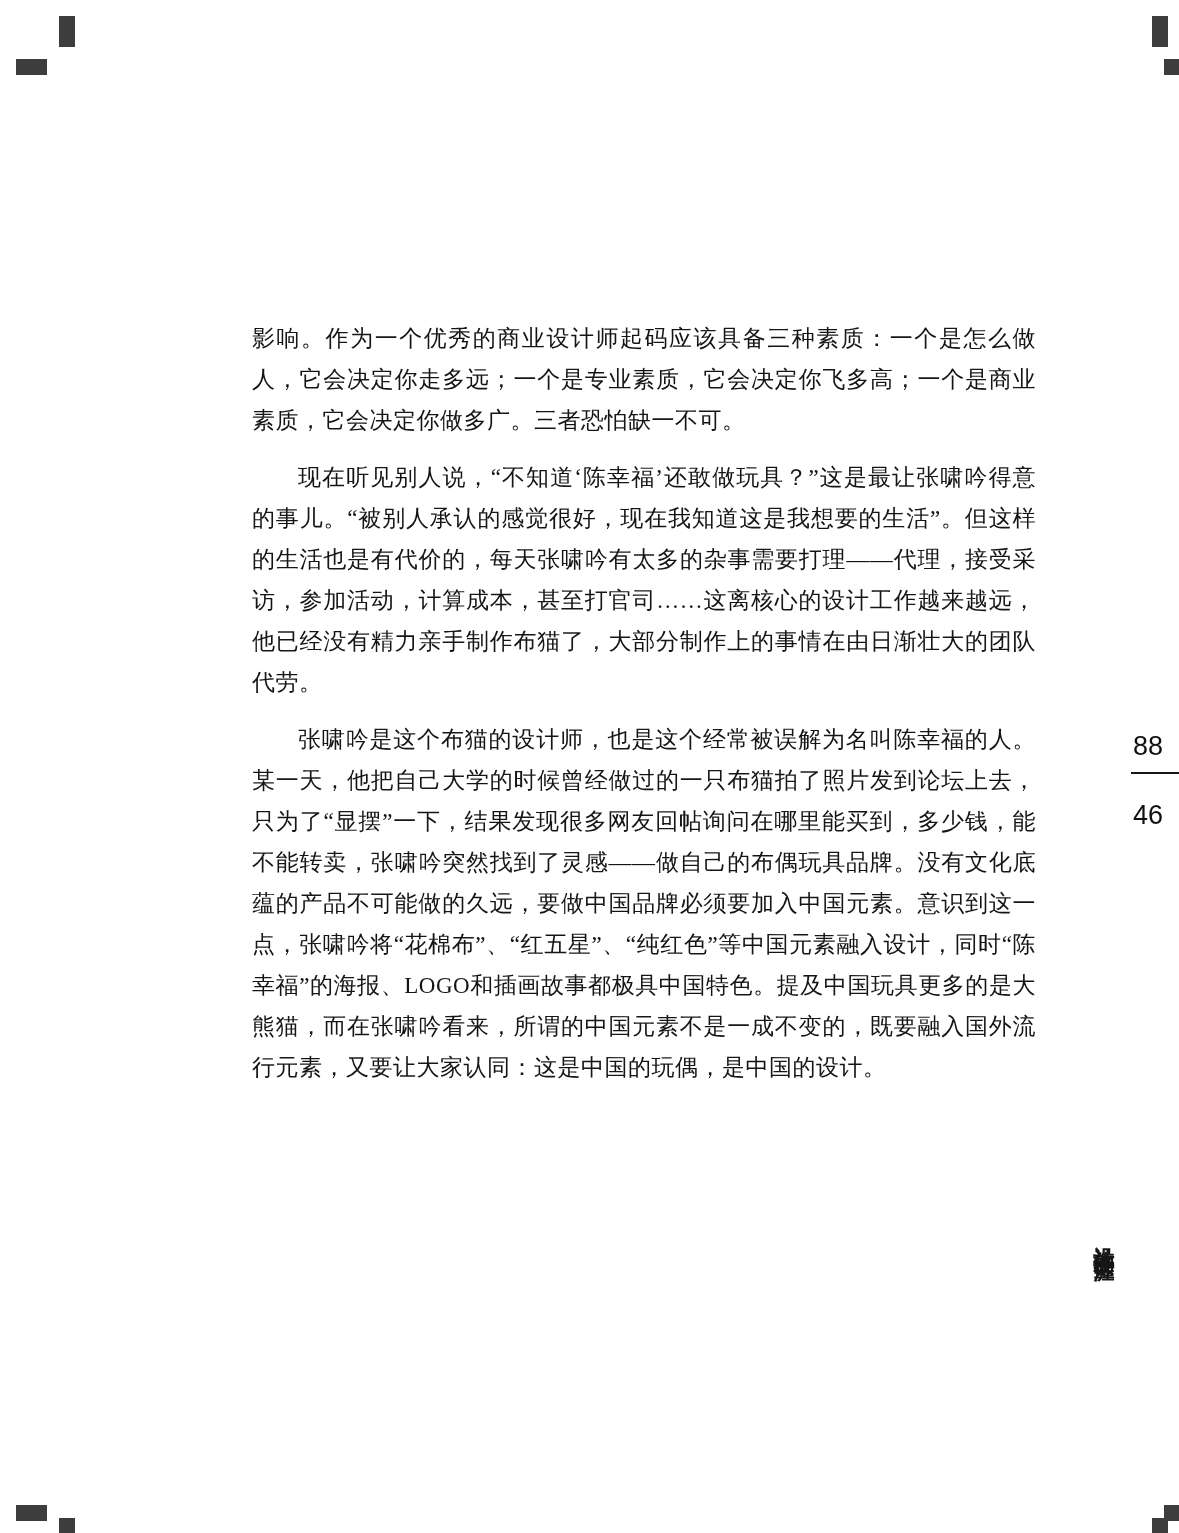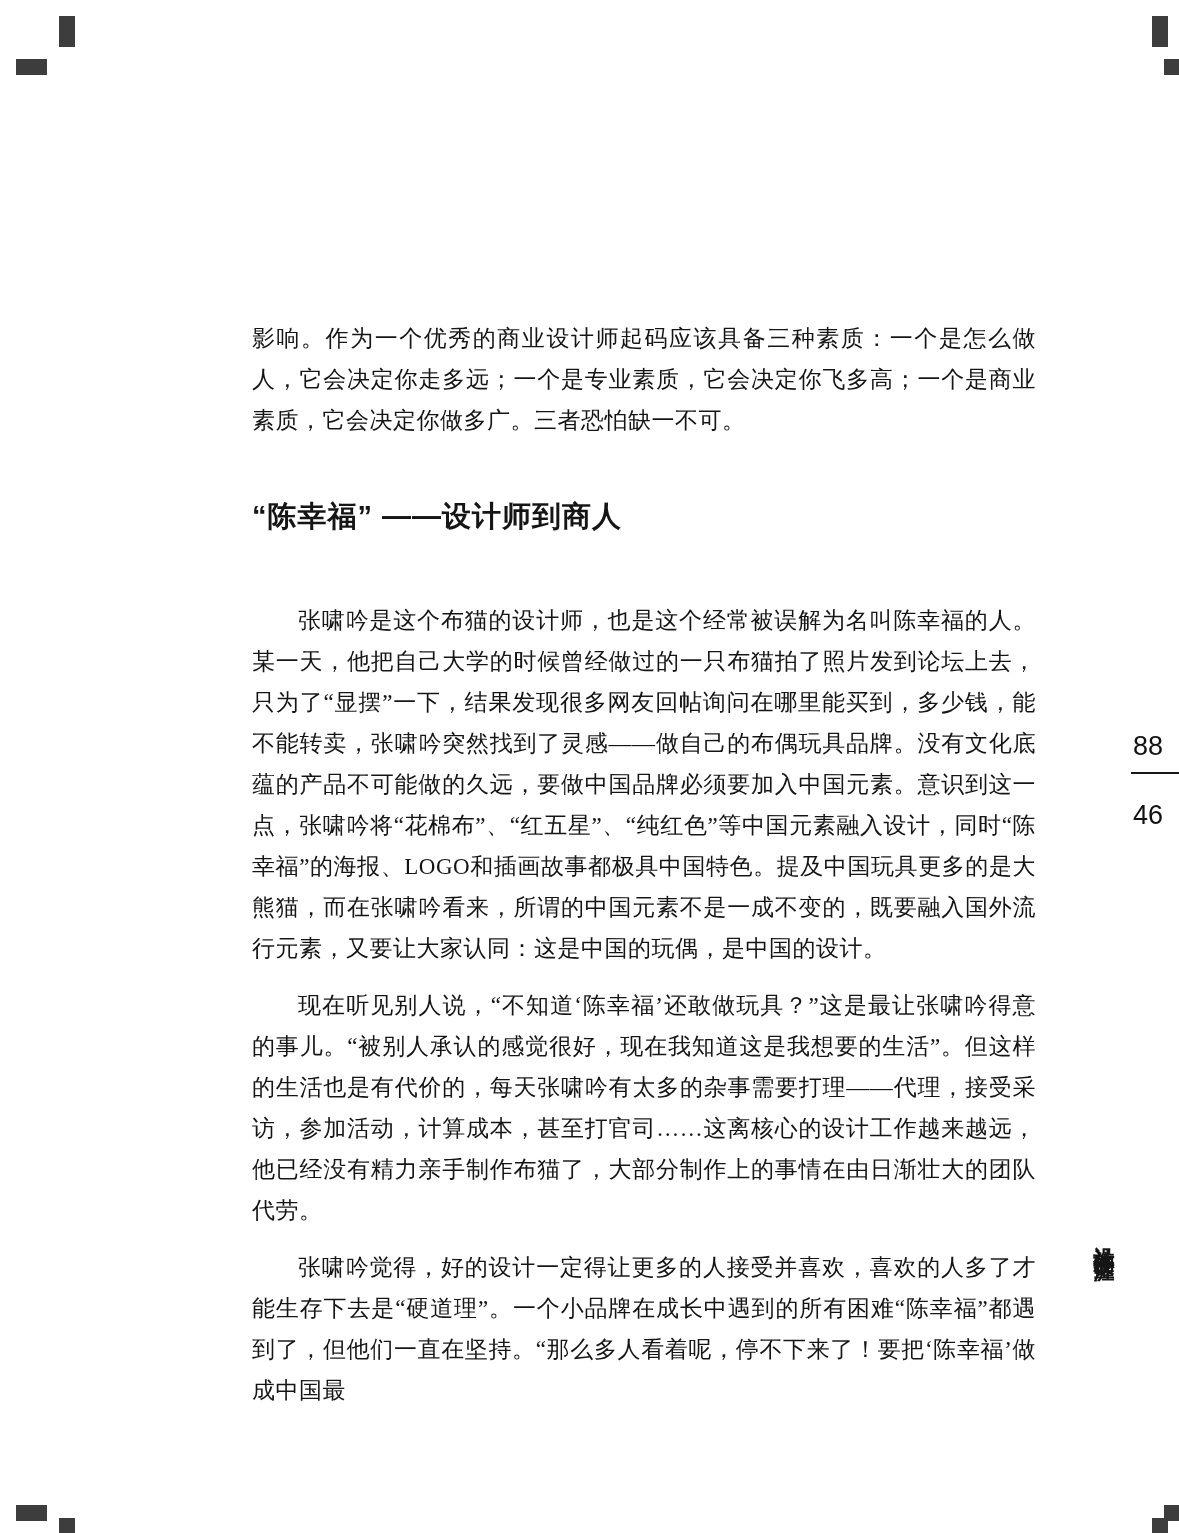--- a/index.html
+++ b/index.html
@@ -94,25 +94,23 @@
     <span class="mark m-bl-v"></span>
   </div>
   <div>
     <span class="mark m-br-h"></span>
     <span class="mark m-br-v"></span>
   </div>
 
   <div class="content">
     <p class="body">影响。作为一个优秀的商业设计师起码应该具备三种素质：一个是怎么做人，它会决定你走多远；一个是专业素质，它会决定你飞多高；一个是商业素质，它会决定你做多广。三者恐怕缺一不可。</p>
 
-    <h2 class="heading">“陈幸福” ——设计师到商人</h2>
 
+    <p class="body indent">现在听见别人说，“不知道‘陈幸福’还敢做玩具？”这是最让张啸吟得意的事儿。“被别人承认的感觉很好，现在我知道这是我想要的生活”。但这样的生活也是有代价的，每天张啸吟有太多的杂事需要打理——代理，接受采访，参加活动，计算成本，甚至打官司……这离核心的设计工作越来越远，他已经没有精力亲手制作布猫了，大部分制作上的事情在由日渐壮大的团队代劳。</p>
     <p class="body indent">张啸吟是这个布猫的设计师，也是这个经常被误解为名叫陈幸福的人。某一天，他把自己大学的时候曾经做过的一只布猫拍了照片发到论坛上去，只为了“显摆”一下，结果发现很多网友回帖询问在哪里能买到，多少钱，能不能转卖，张啸吟突然找到了灵感——做自己的布偶玩具品牌。没有文化底蕴的产品不可能做的久远，要做中国品牌必须要加入中国元素。意识到这一点，张啸吟将“花棉布”、“红五星”、“纯红色”等中国元素融入设计，同时“陈幸福”的海报、LOGO和插画故事都极具中国特色。提及中国玩具更多的是大熊猫，而在张啸吟看来，所谓的中国元素不是一成不变的，既要融入国外流行元素，又要让大家认同：这是中国的玩偶，是中国的设计。</p>
-    <p class="body indent">现在听见别人说，“不知道‘陈幸福’还敢做玩具？”这是最让张啸吟得意的事儿。“被别人承认的感觉很好，现在我知道这是我想要的生活”。但这样的生活也是有代价的，每天张啸吟有太多的杂事需要打理——代理，接受采访，参加活动，计算成本，甚至打官司……这离核心的设计工作越来越远，他已经没有精力亲手制作布猫了，大部分制作上的事情在由日渐壮大的团队代劳。</p>
-    <p class="body indent">张啸吟觉得，好的设计一定得让更多的人接受并喜欢，喜欢的人多了才能生存下去是“硬道理”。一个小品牌在成长中遇到的所有困难“陈幸福”都遇到了，但他们一直在坚持。“那么多人看着呢，停不下来了！要把‘陈幸福’做成中国最</p>
   </div>
 
   <div class="pagenum">
     <span class="num">88</span>
     <hr class="pagenum-rule">
     <span class="num">46</span>
   </div>
 
   <div class="side-title">设计你的设计生涯</div>
 

